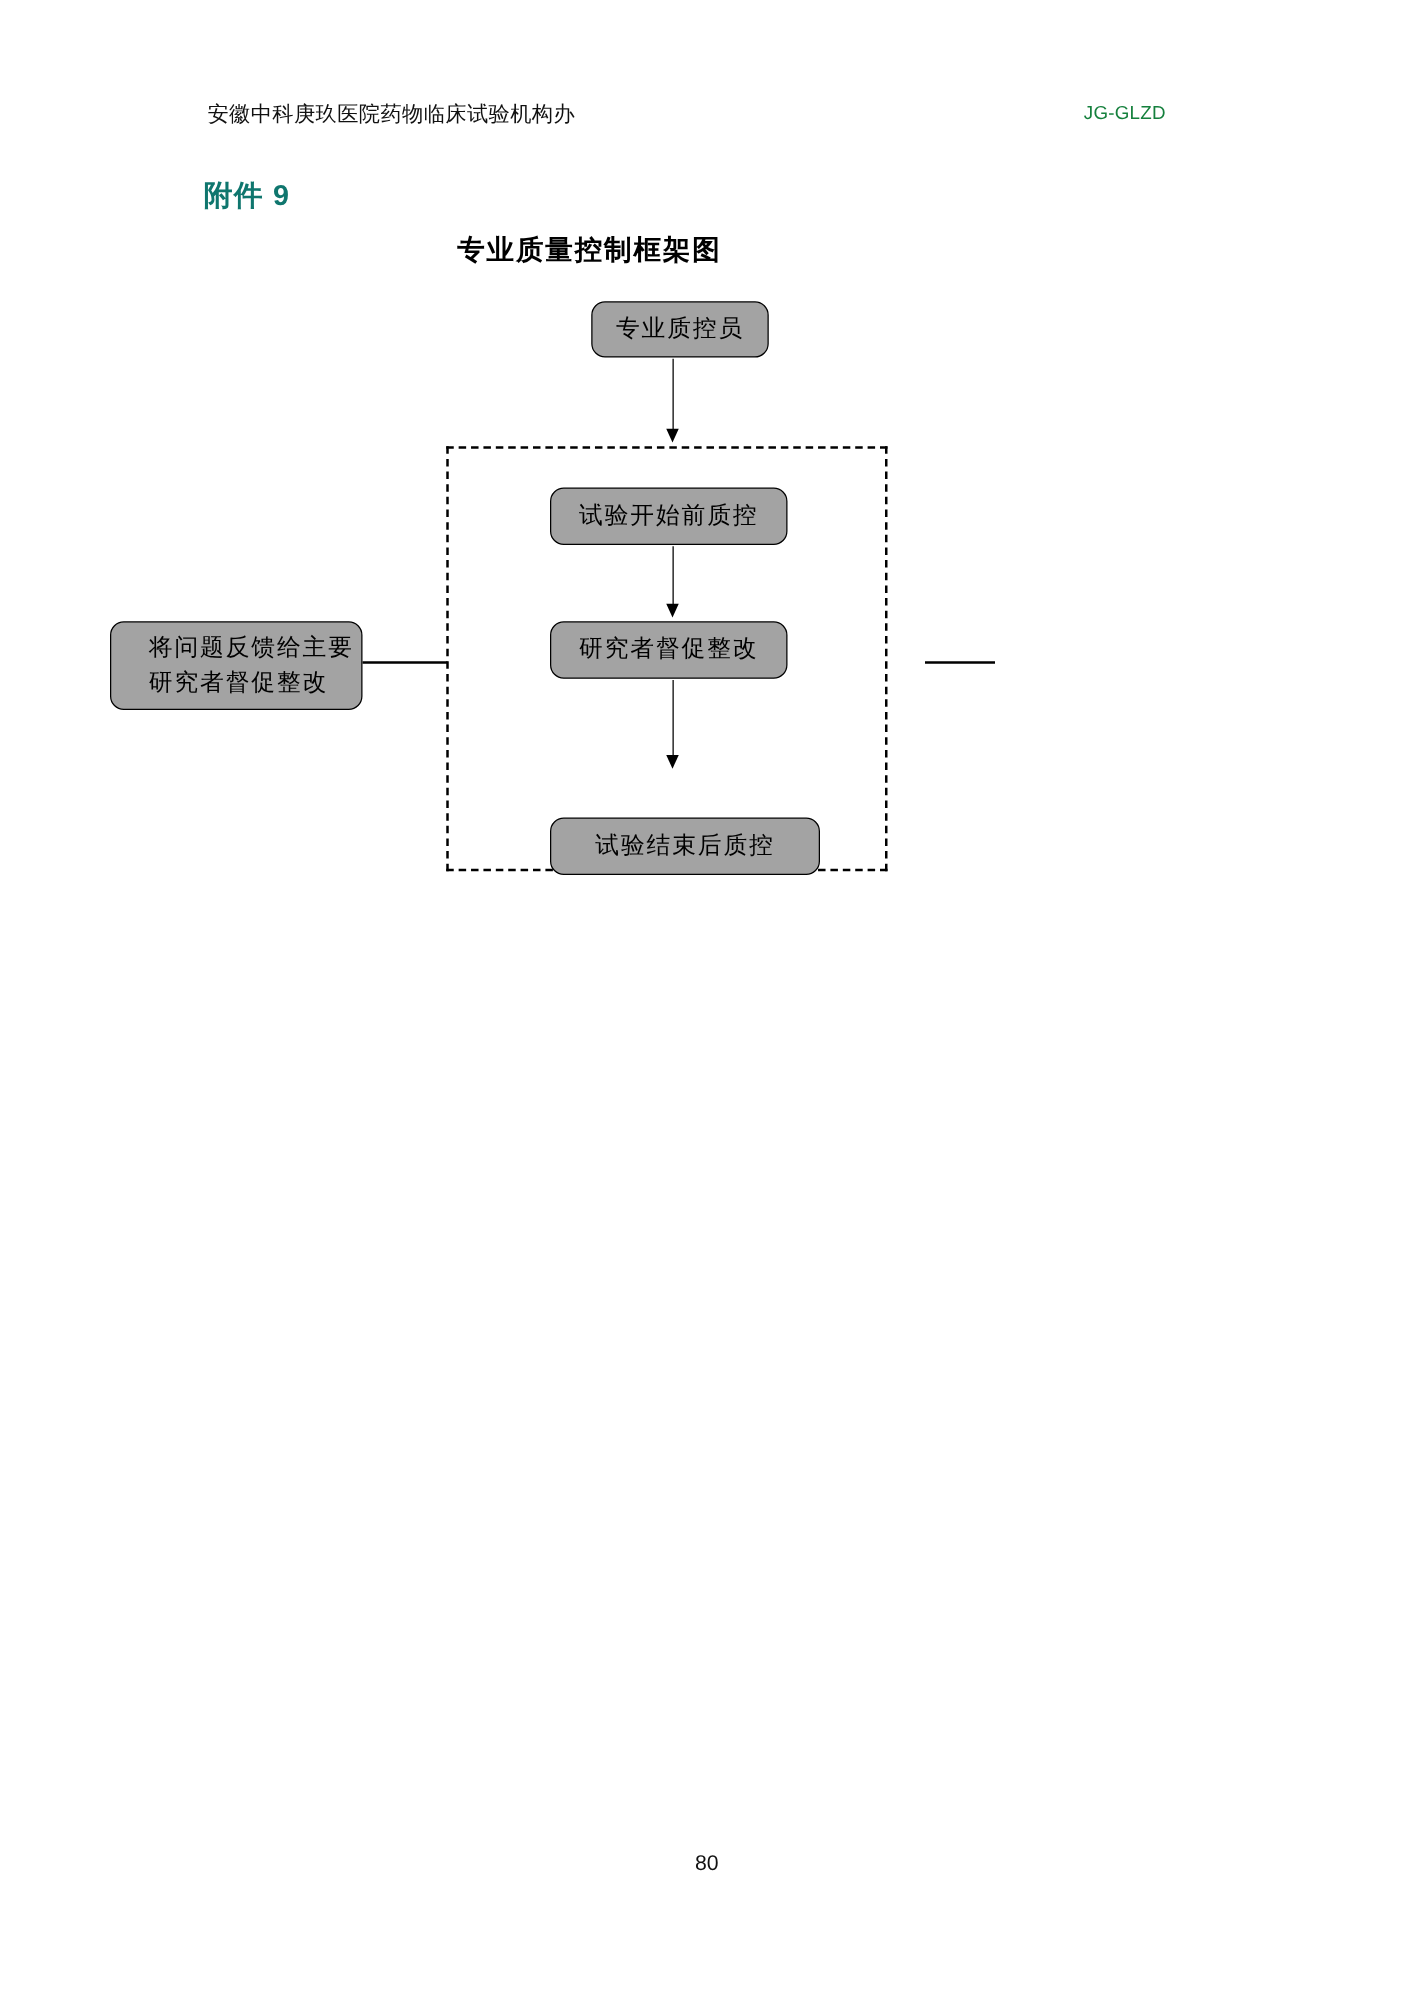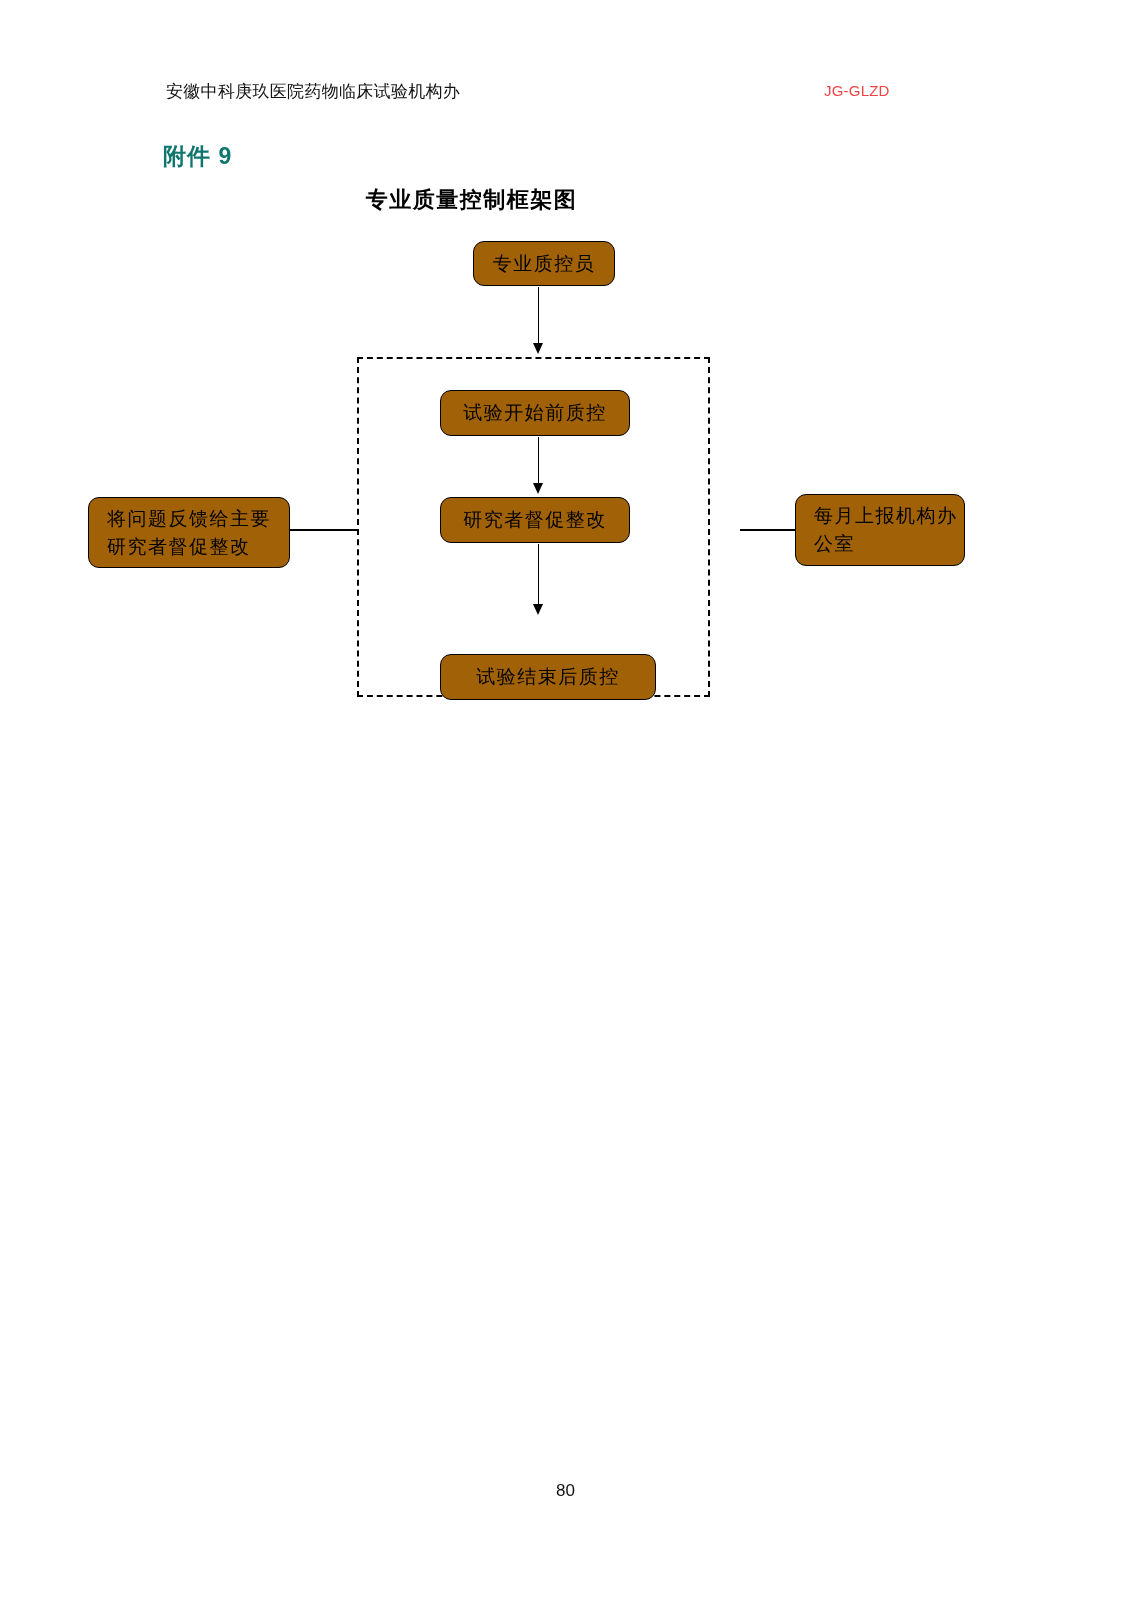--- a/index.html
+++ b/index.html
@@ -25,25 +25,25 @@
     left: 166px;
     top: 80px;
     font-family: "Liberation Serif", "DejaVu Serif", serif;
     font-size: 17px;
     letter-spacing: 0.3px;
     color: #111;
     white-space: nowrap;
   }
   .hdr-right {
     position: absolute;
-    left: 824px;
+    left: 867px;
     top: 82px;
     font-family: "Liberation Sans", "DejaVu Sans", sans-serif;
     font-size: 15px;
-    color: #ef4444;
+    color: #15803d;
     letter-spacing: 0.2px;
     white-space: nowrap;
   }
 
   
   .appendix {
     position: absolute;
     left: 163px;
     top: 141px;
     font-family: "Liberation Sans", "DejaVu Sans", sans-serif;
@@ -68,33 +68,33 @@
     color: #000;
   }
   .diagram-title .inner { margin-left: 12px; }
 
   
   .node {
     position: absolute;
     box-sizing: border-box;
     border: 1.6px solid #000;
     border-radius: 11px;
-    background: #a16207;
+    background: #a3a3a3;
     display: flex;
     align-items: center;
     justify-content: center;
     font-family: "Liberation Serif", "DejaVu Serif", serif;
     font-size: 19px;
     letter-spacing: 1.5px;
     line-height: 1.45;
     color: #000;
   }
   .node.left-text {
     justify-content: flex-start;
-    padding-left: 18px;
+    padding-left: 30px;
     text-align: left;
   }
   .node .lines { display: block; }
   .node .lines .ln { display: block; white-space: nowrap; }
 
   #node-qc-officer { left: 473px; top: 241px; width: 142px; height: 45px; }
   #node-pre-trial  { left: 440px; top: 390px; width: 190px; height: 46px; align-items: center; }
   #node-mid-trial  { left: 440px; top: 497px; width: 190px; height: 46px; }
   #node-post-trial { left: 440px; top: 654px; width: 216px; height: 46px; }
   #node-feedback   { left: 88px;  top: 497px; width: 202px; height: 71px; }
@@ -188,26 +188,20 @@
     <span>试验结束后质控</span>
   </div>
 
   <div class="node left-text" id="node-feedback">
     <span class="lines">
       <span class="ln">将问题反馈给主要</span>
       <span class="ln">研究者督促整改</span>
     </span>
   </div>
 
-  <div class="node left-text" id="node-report">
-    <span class="lines">
-      <span class="ln">每月上报机构办</span>
-      <span class="ln">公室</span>
-    </span>
-  </div>
 
   <div class="conn" id="arrow-officer-to-group">
     <span class="vline"></span>
     <span class="arrowhead"></span>
   </div>
 
   <div class="conn" id="arrow-pre-to-mid">
     <span class="vline"></span>
     <span class="arrowhead"></span>
   </div>

